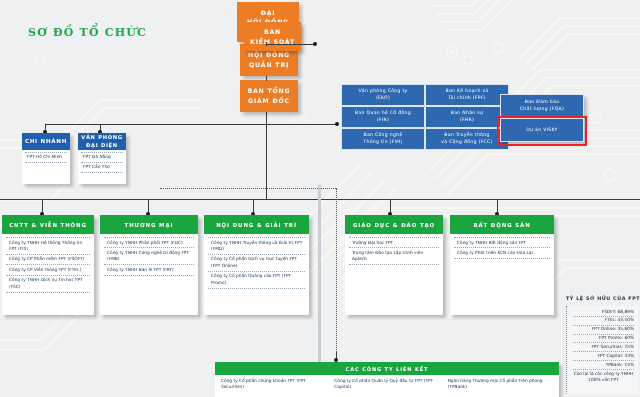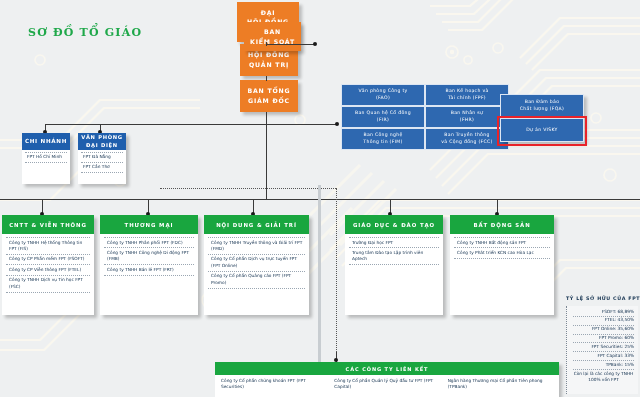--- a/index.html
+++ b/index.html
@@ -152,21 +152,21 @@
         <path d="M310 215 L360 165"></path>
           <path d="M320 225 L372 173"></path>
         <path d="M330 235 L384 181"></path>
           <path d="M340 245 L396 189"></path>
         <path d="M300 260 L352 208"></path>
           <path d="M306 276 L358 224"></path>
       </g>
     </svg>
   </div>
 
-  <div class="title" style="left:28px;top:26px;">SƠ ĐỒ TỔ GIÁO</div>
+  <div class="title" style="left:28px;top:26px;">SƠ ĐỒ TỔ CHỨC</div>
 
   <div class="node orange shadow" style="left:237px;top:2px;width:62px;height:40px;">
     <span style="white-space:pre-line">ĐẠI
 HỘI ĐỒNG
 CỔ ĐÔNG</span>
   </div>
 
   <div class="node orange shadow" style="left:240px;top:44px;width:58px;height:32px;">
     <span style="white-space:pre-line">HỘI ĐỒNG
 QUẢN TRỊ</span>

